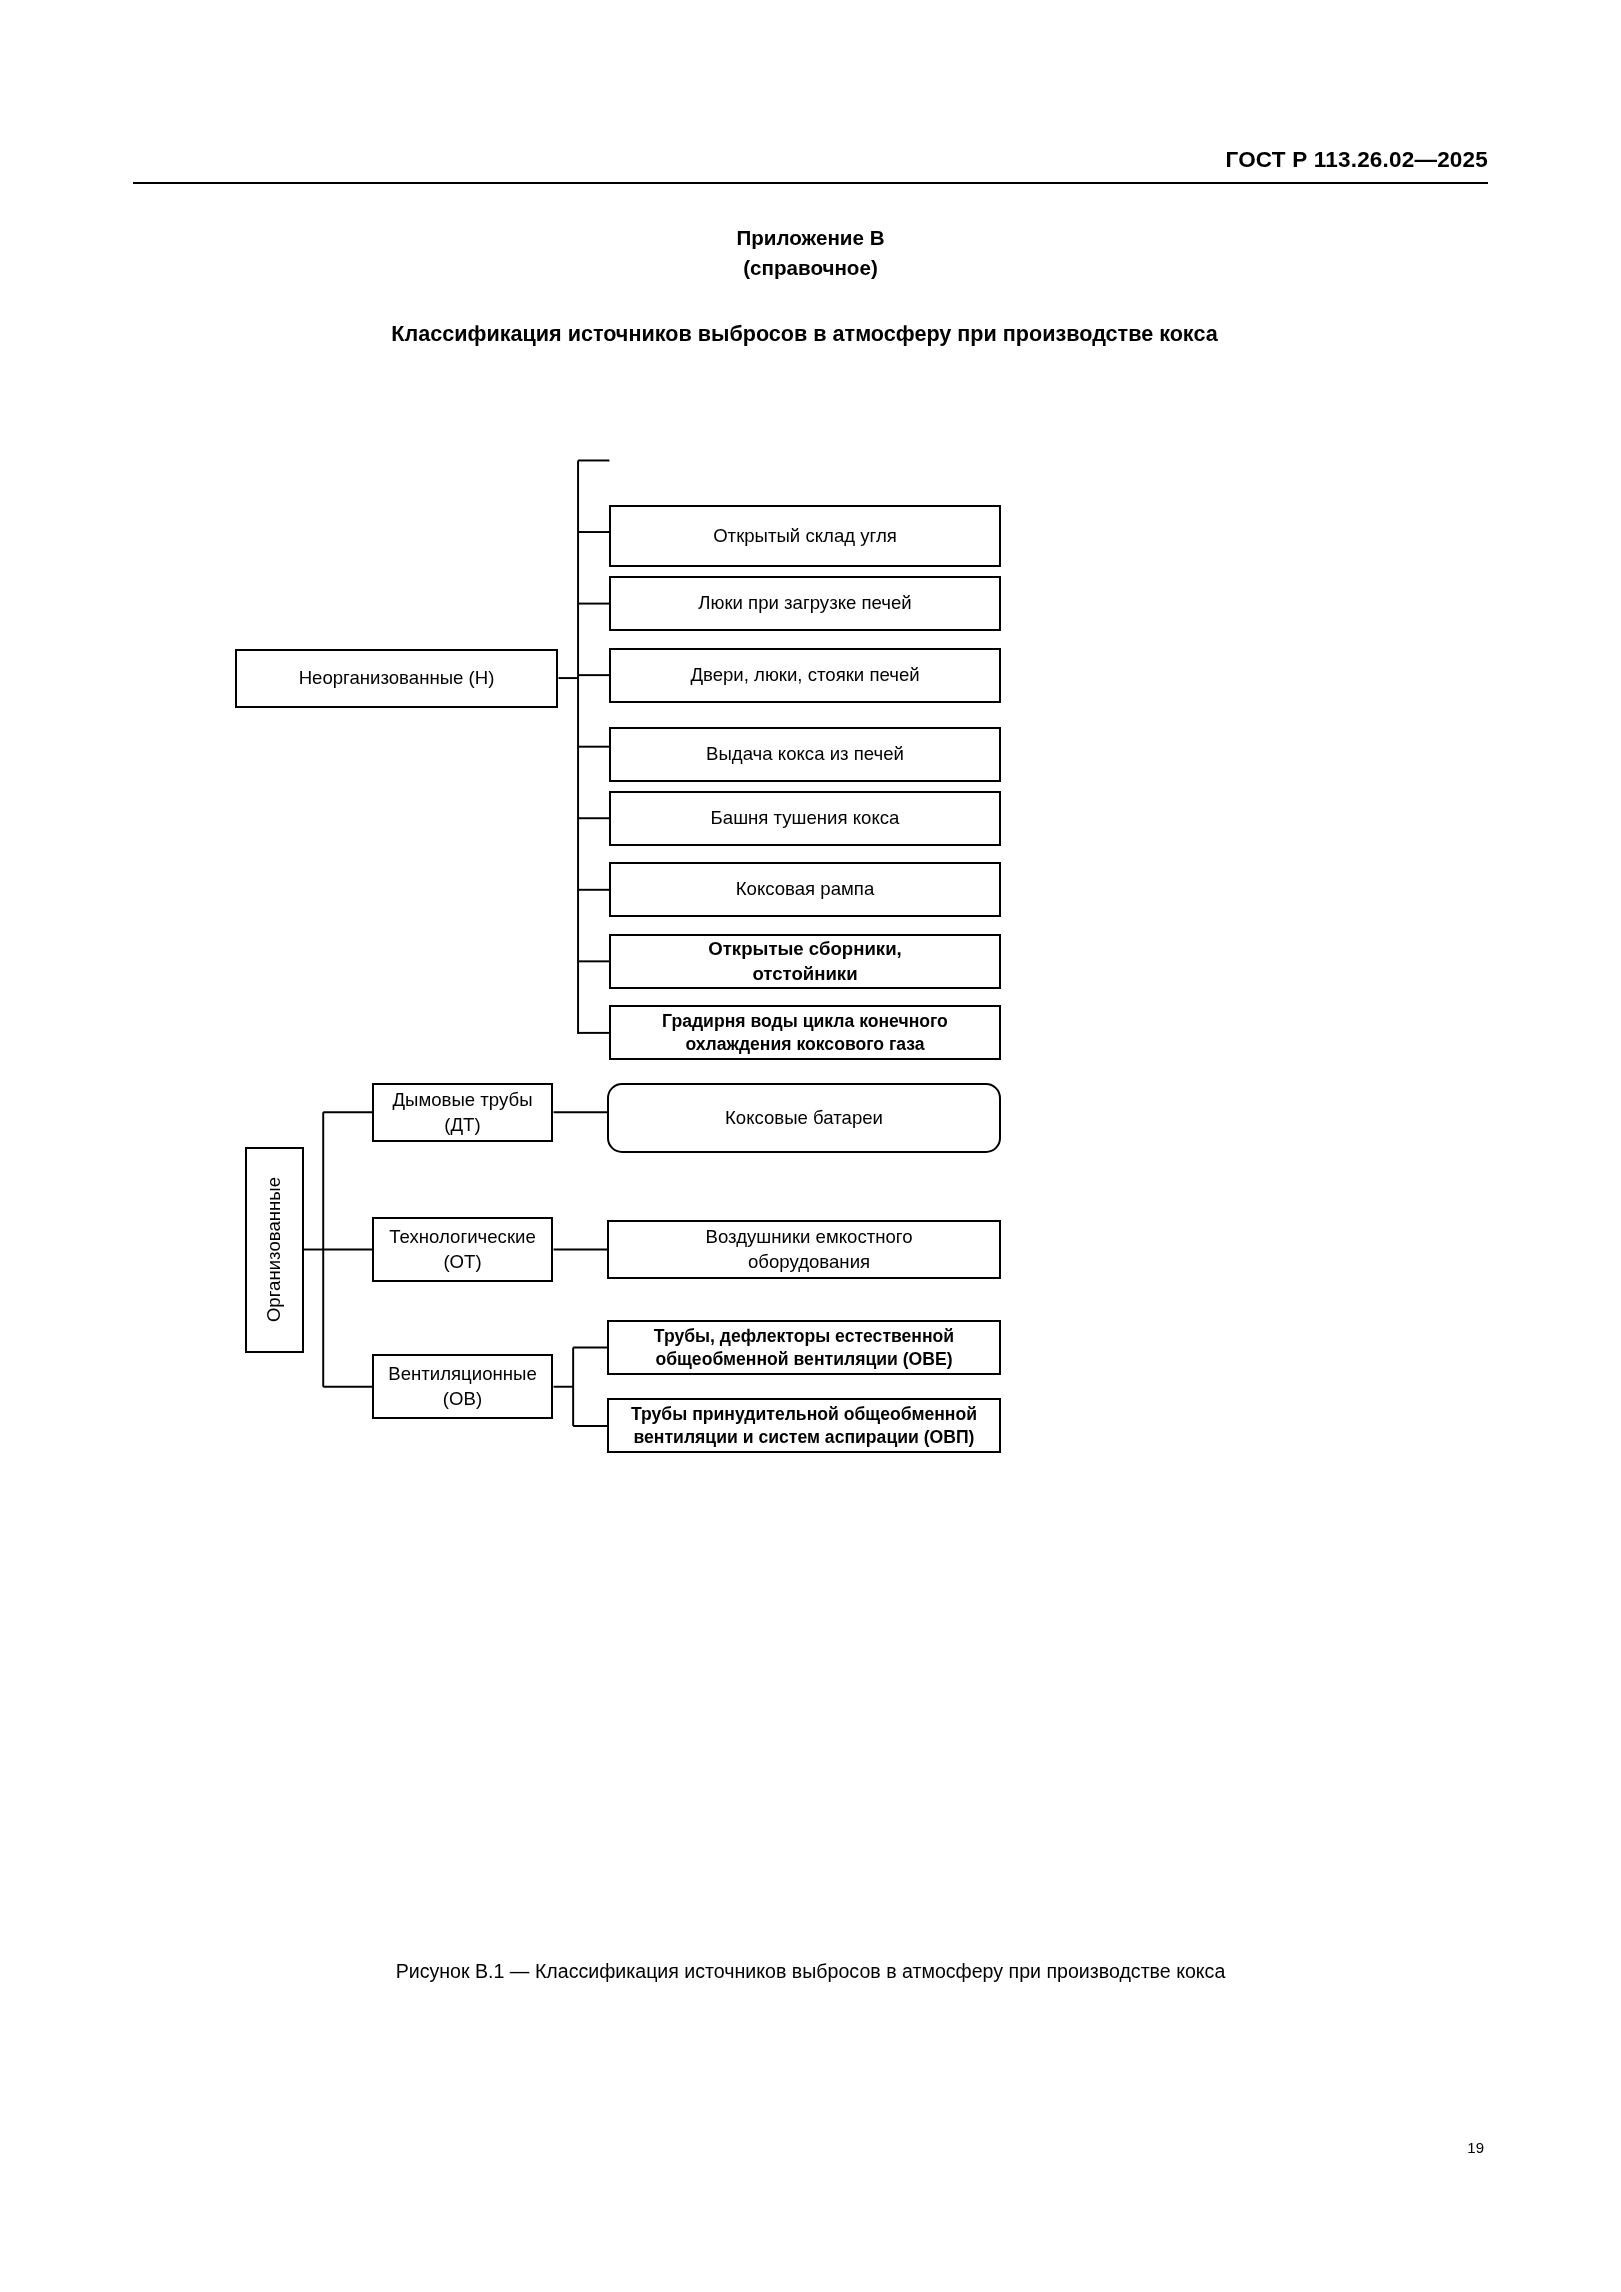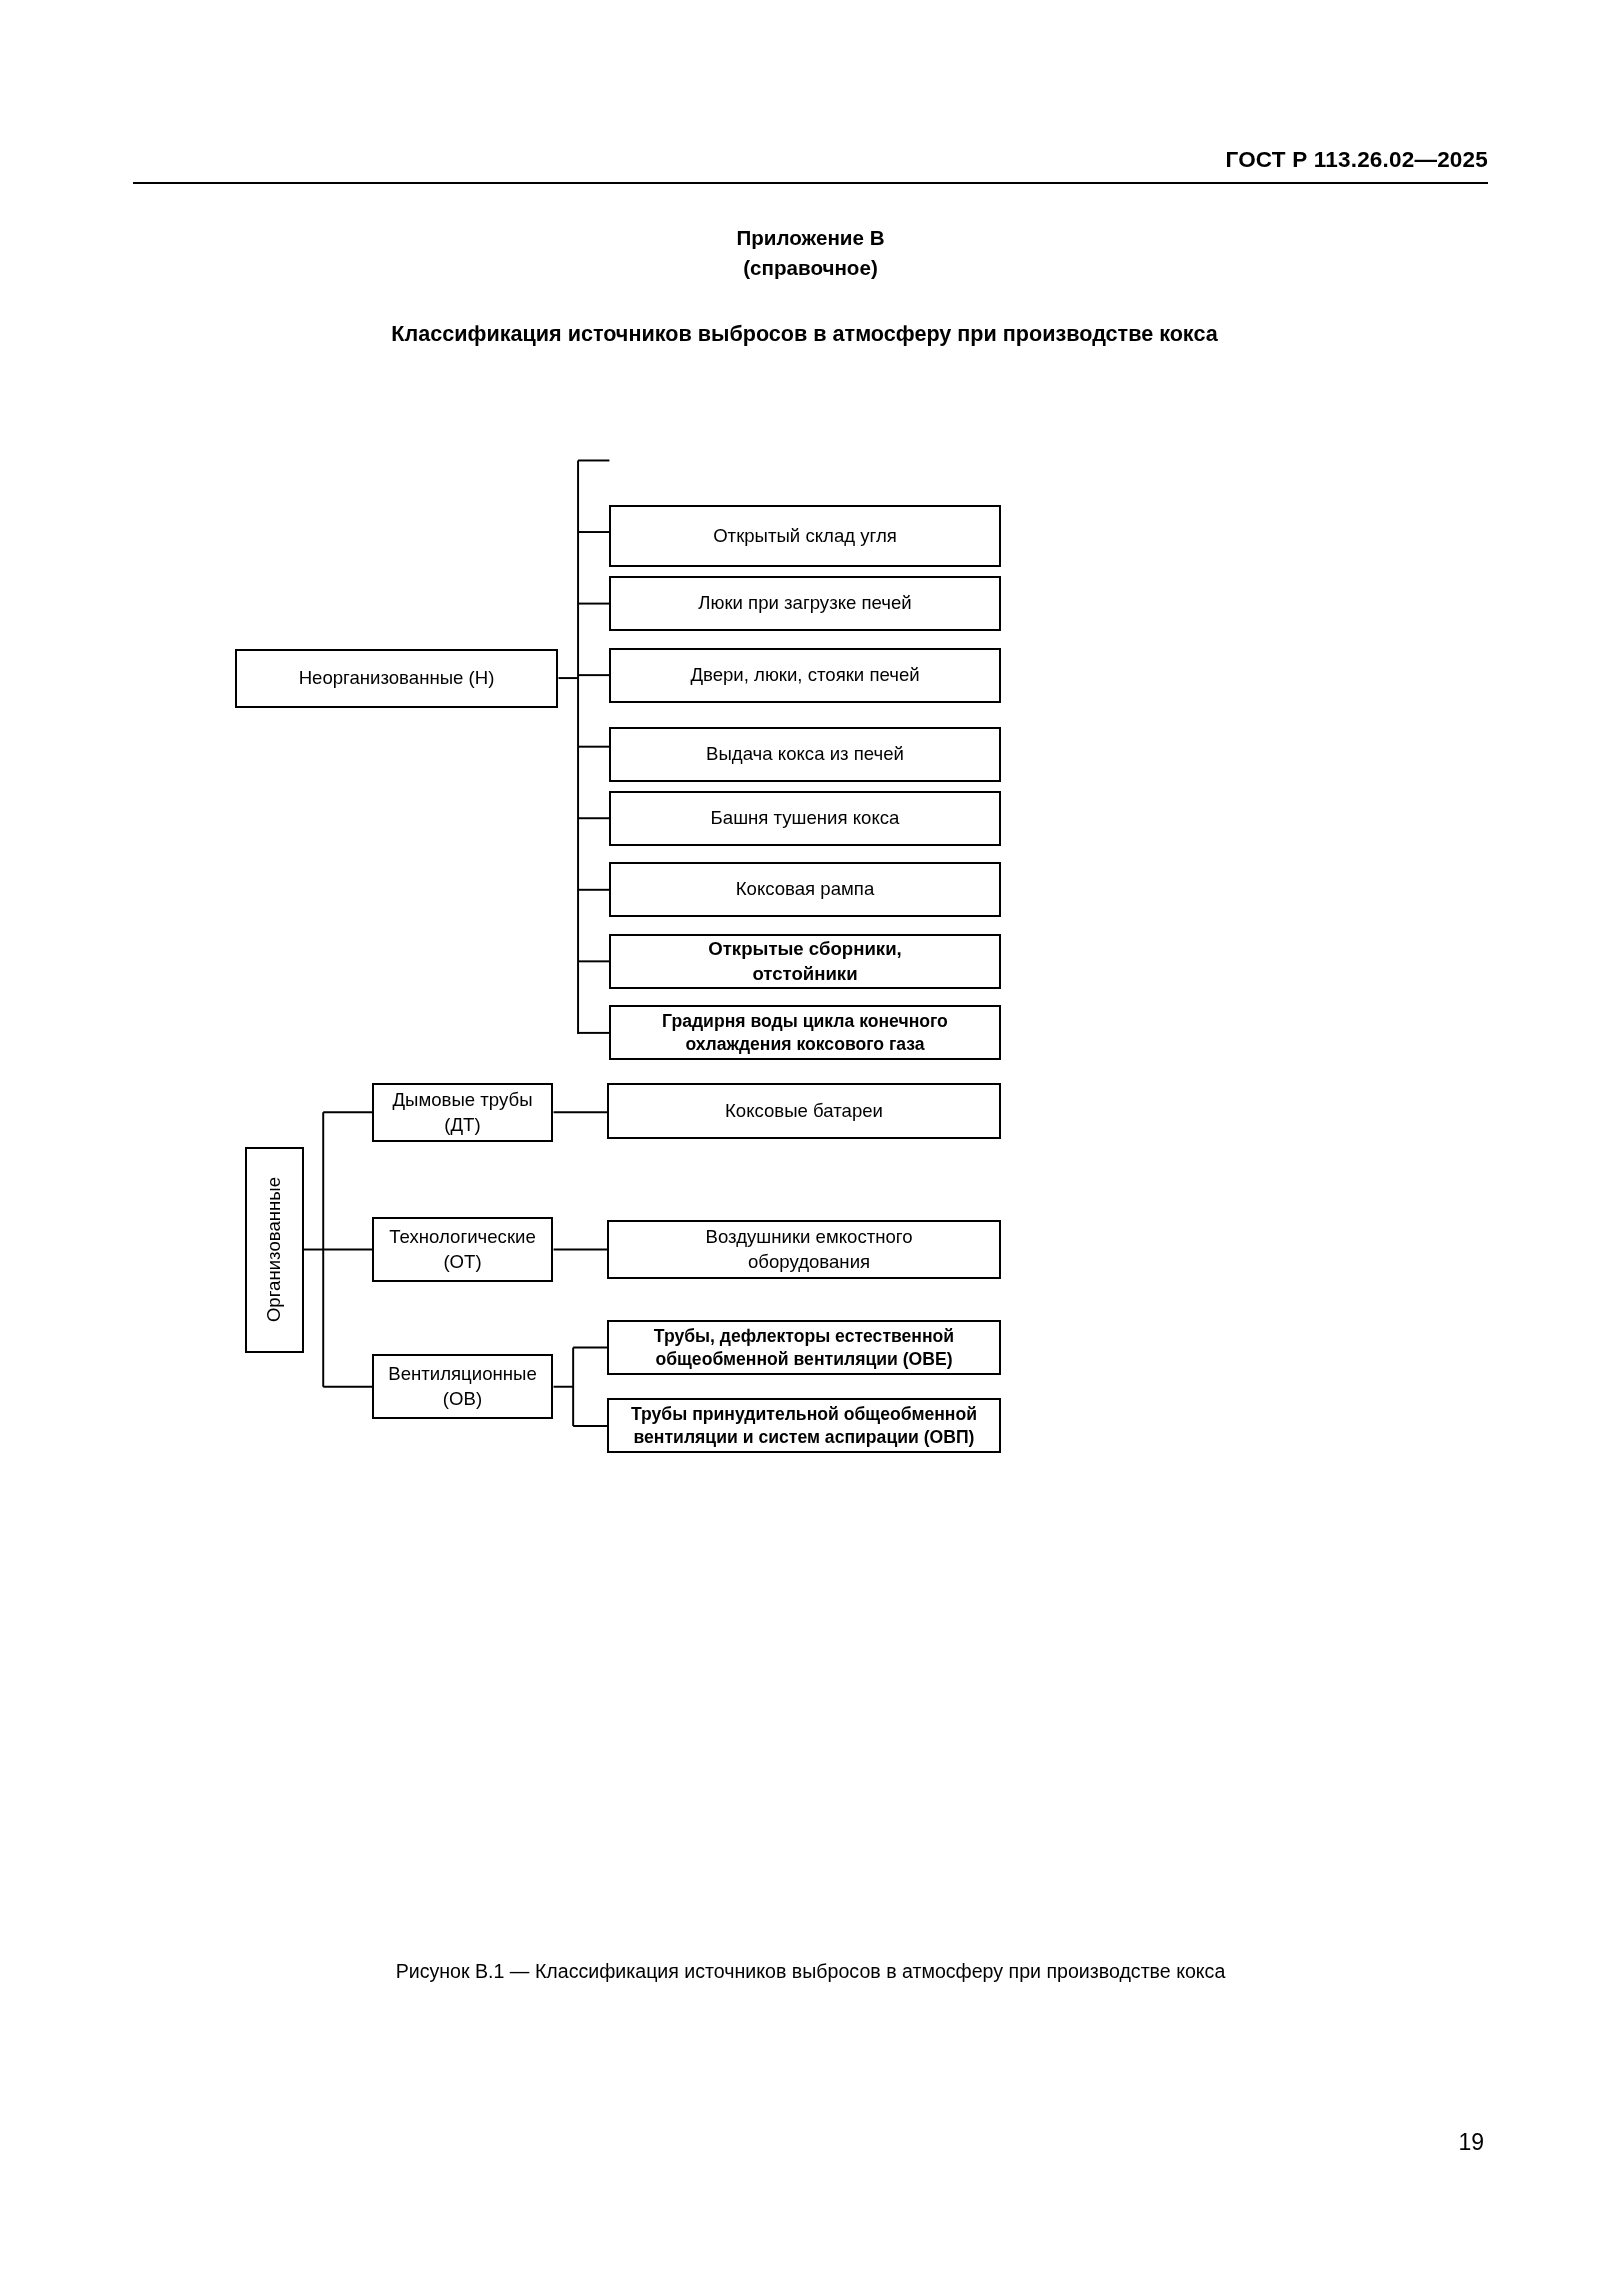--- a/index.html
+++ b/index.html
@@ -117,21 +117,21 @@
     right: 0;
     text-align: center;
     font-size: 19.6px;
   }
 
   
   .page-number {
     position: absolute;
     bottom: 137px;
     right: 137px;
-    font-size: 23px;
+    font-size: 15px;
   }
 </style>
 </head>
 <body>
 
 <div class="page">
 
   <div class="doc-header">ГОСТ Р 113.26.02—2025</div>
   <div class="header-rule"></div>
 
@@ -216,21 +216,21 @@
     </div>
     <div class="node" style="left:137px; top:786px; width:181px; height:65px; white-space:pre-line;">
       <span>Технологические
 (ОТ)</span>
     </div>
     <div class="node" style="left:137px; top:923px; width:181px; height:65px; white-space:pre-line;">
       <span>Вентиляционные
 (ОВ)</span>
     </div>
 
-    <div class="node" style="left:372px; top:652px; width:394px; height:56px;">
+    <div class="node" style="left:372px; top:652px; width:394px; height:70px;border-radius:15px;">
       <span>Коксовые батареи</span>
     </div>
     <div class="node" style="left:372px; top:789px; width:394px; height:59px; white-space:pre-line;padding-left:16px;">
       <span>Воздушники емкостного
 оборудования</span>
     </div>
     <div class="node bold small" style="left:372px; top:889px; width:394px; height:55px; white-space:pre-line;">
       <span>Трубы, дефлекторы естественной
 общеобменной вентиляции (ОВЕ)</span>
     </div>

